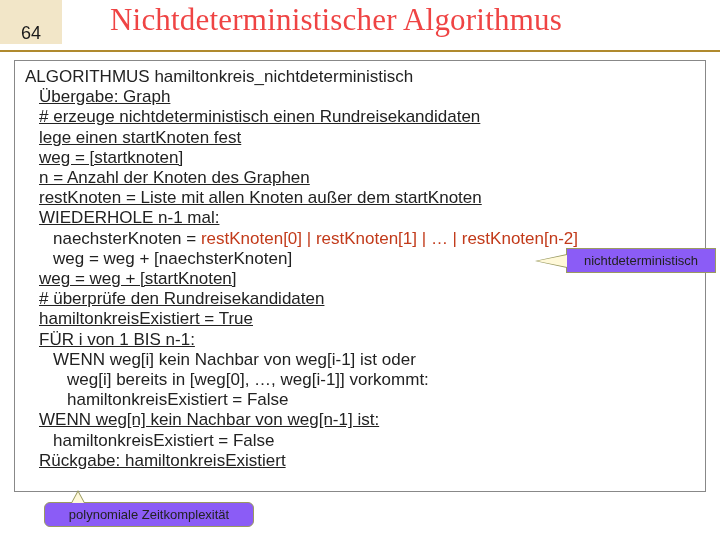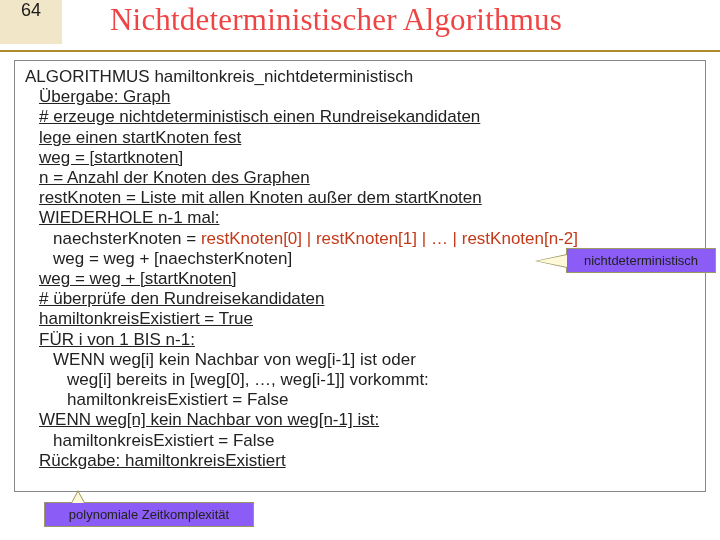--- a/index.html
+++ b/index.html
@@ -23,21 +23,21 @@
     border-bottom: 2px solid #b08a2e;
   }
   .slide-number-box {
     position: absolute;
     left: 0;
     top: 0;
     width: 62px;
     height: 44px;
     background: #f2e6c8;
     display: flex;
-    align-items: flex-start;
+    align-items: flex-end;
     justify-content: center;
     font-size: 18px;
     color: #1a1a1a;
   }
   .title {
     position: absolute;
     left: 110px;
     top: 2px;
     right: 10px;
     font-family: "Times New Roman", Times, serif;
@@ -99,20 +99,21 @@
     top: 6px;
     width: 0; height: 0;
     border-top: 6px solid transparent;
     border-bottom: 6px solid transparent;
     border-right: 30px solid #fff9d9;
   }
   .callout-bottom {
     left: 44px;
     top: 502px;
     width: 210px;
+    border-radius: 6px;
   }
   .callout-bottom::before {
     content: "";
     position: absolute;
     left: 26px;
     top: -13px;
     width: 0; height: 0;
     border-left: 7px solid transparent;
     border-right: 7px solid transparent;
     border-bottom: 13px solid #9a9a60;

